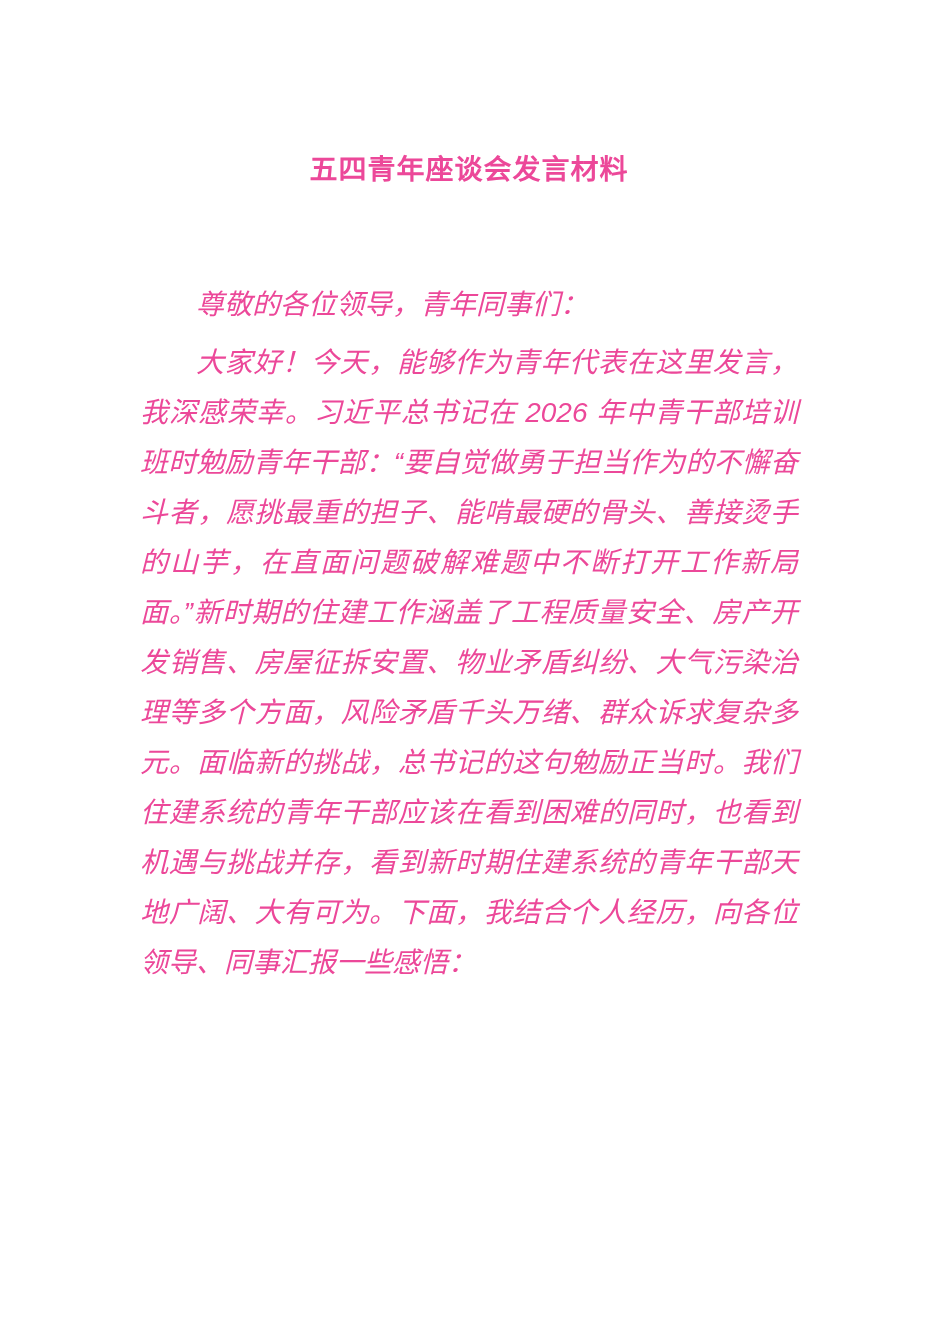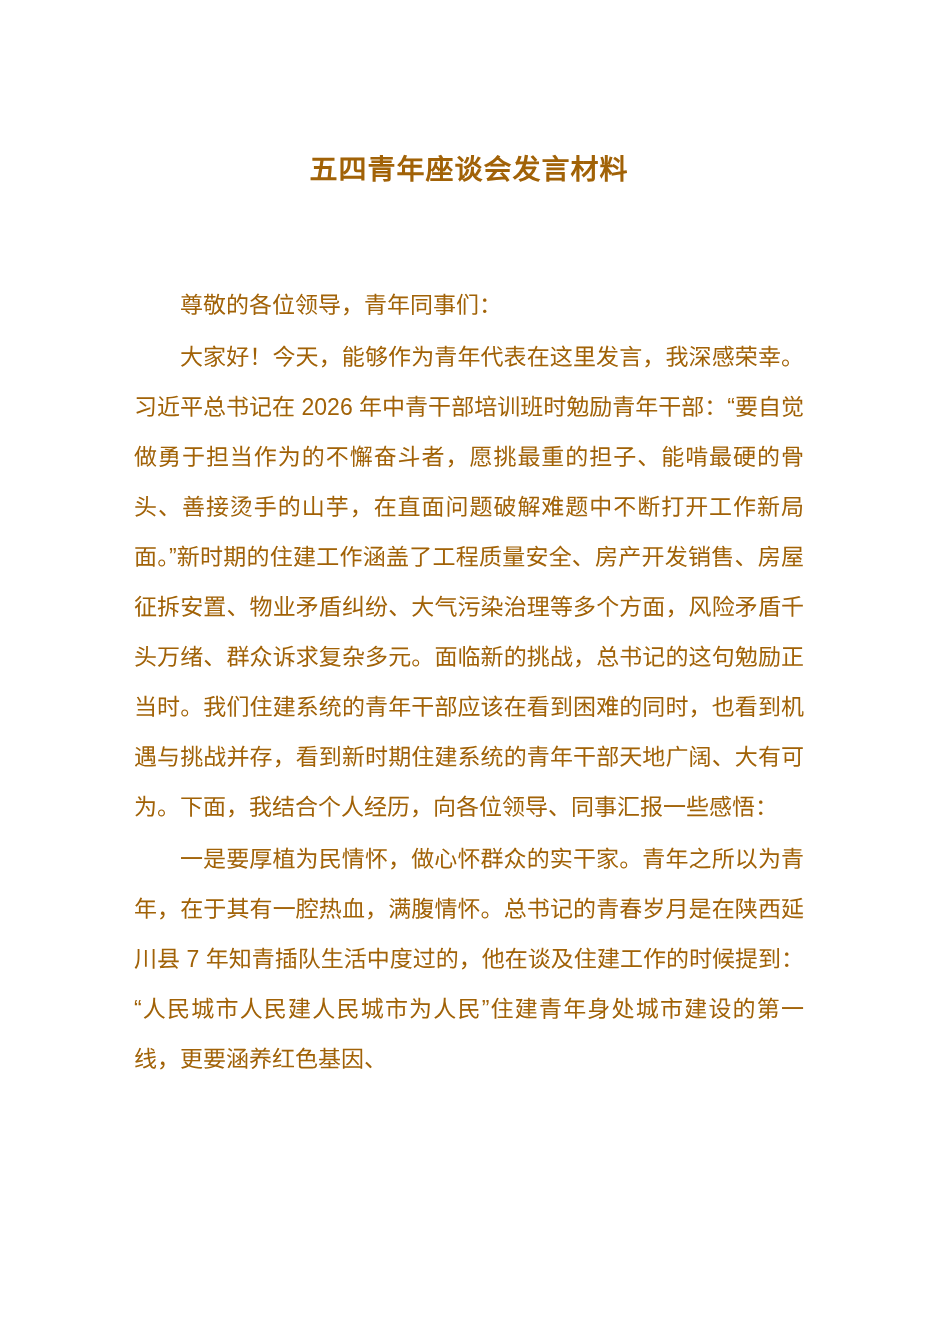--- a/index.html
+++ b/index.html
@@ -8,51 +8,51 @@
       margin: 0;
       padding: 0;
       background: #ffffff;
     }
     .page {
       position: relative;
       width: 950px;
       height: 1344px;
       margin: 0 auto;
       background: #ffffff;
-      color: #a16207;
+      color: #ec4899;
       font-family: "Liberation Sans", "DejaVu Sans", sans-serif;
       padding: 145px 144px 0 132px;
       overflow: hidden;
     }
     .doc-title {
       font-size: 28px;
       font-weight: 700;
       text-align: center;
       line-height: 50px;
       margin: 0 0 85px 0;
       letter-spacing: 1px;
     }
     .doc-body {
       width: 100%;
     }
     .doc-paragraph {
-      font-size: 23px;
+      font-size: 28px;
       line-height: 50px;
       text-align: justify;
       text-indent: 2em;
-      margin: 2px;
+      margin: 8px;
       word-break: break-all;
+      font-style: italic;
     }
   </style>
 </head>
 <body>
 
 <div class="page">
   <h1 class="doc-title">五四青年座谈会发言材料</h1>
 
   <div class="doc-body">
     <p class="doc-paragraph">尊敬的各位领导，青年同事们：</p>
 
     <p class="doc-paragraph">大家好！今天，能够作为青年代表在这里发言，我深感荣幸。习近平总书记在 2026 年中青干部培训班时勉励青年干部：“要自觉做勇于担当作为的不懈奋斗者，愿挑最重的担子、能啃最硬的骨头、善接烫手的山芋，在直面问题破解难题中不断打开工作新局面。”新时期的住建工作涵盖了工程质量安全、房产开发销售、房屋征拆安置、物业矛盾纠纷、大气污染治理等多个方面，风险矛盾千头万绪、群众诉求复杂多元。面临新的挑战，总书记的这句勉励正当时。我们住建系统的青年干部应该在看到困难的同时，也看到机遇与挑战并存，看到新时期住建系统的青年干部天地广阔、大有可为。下面，我结合个人经历，向各位领导、同事汇报一些感悟：</p>
 
-    <p class="doc-paragraph">一是要厚植为民情怀，做心怀群众的实干家。青年之所以为青年，在于其有一腔热血，满腹情怀。总书记的青春岁月是在陕西延川县 7 年知青插队生活中度过的，他在谈及住建工作的时候提到：“人民城市人民建人民城市为人民”住建青年身处城市建设的第一线，更要涵养红色基因、</p>
   </div>
 </div>
 
 </body></html>

